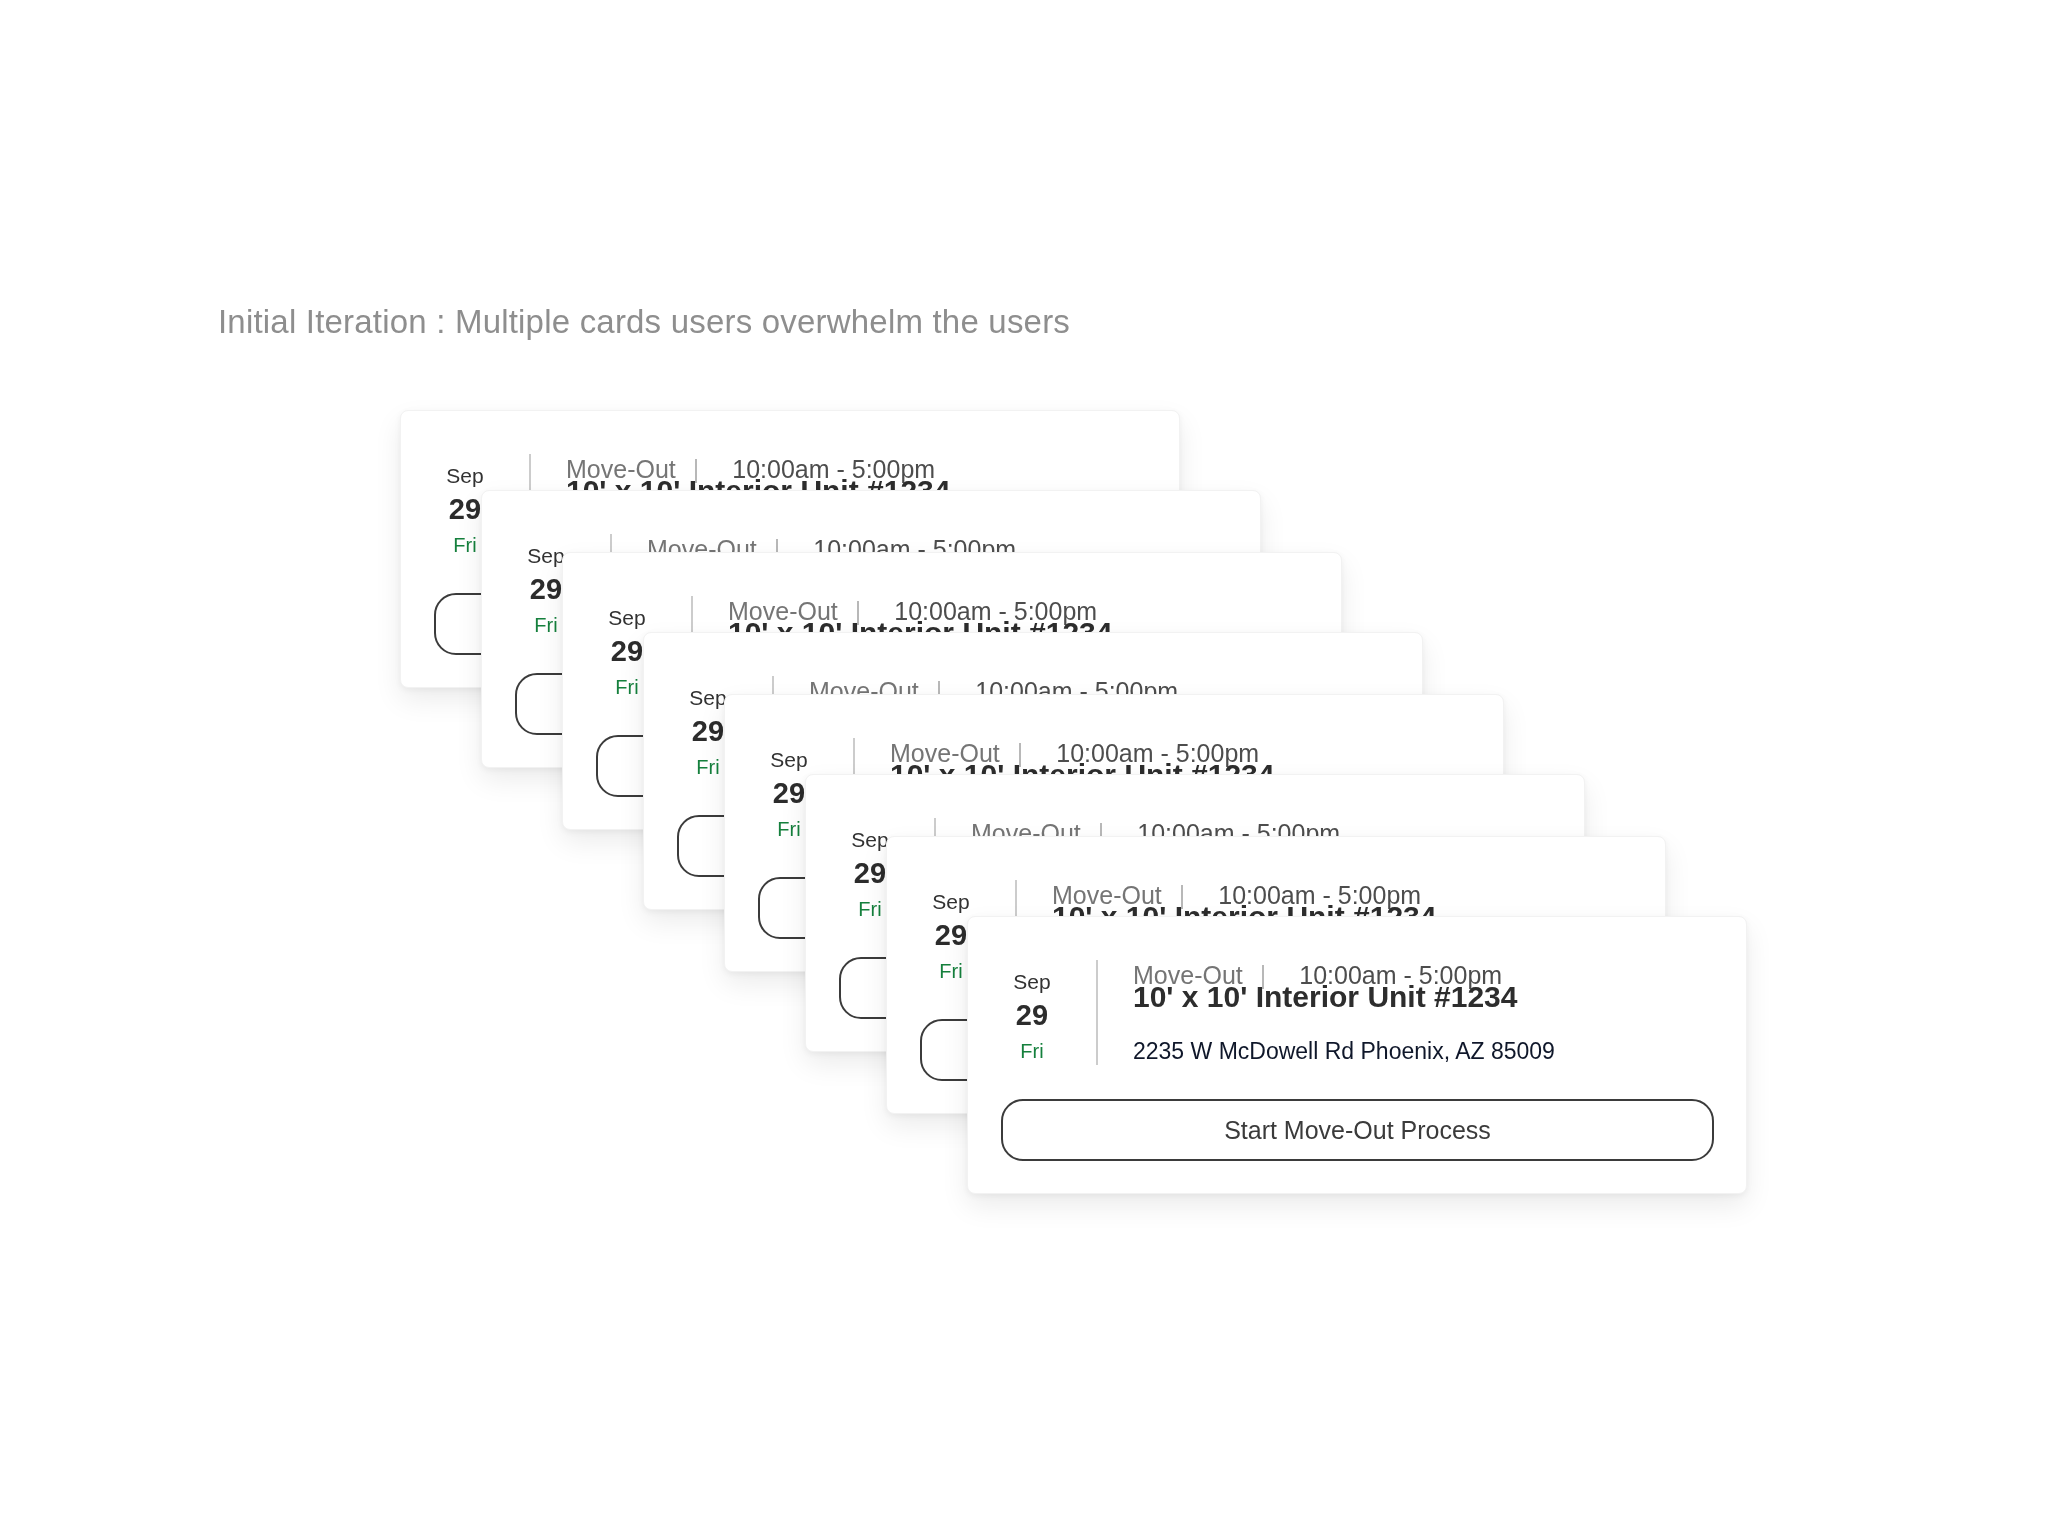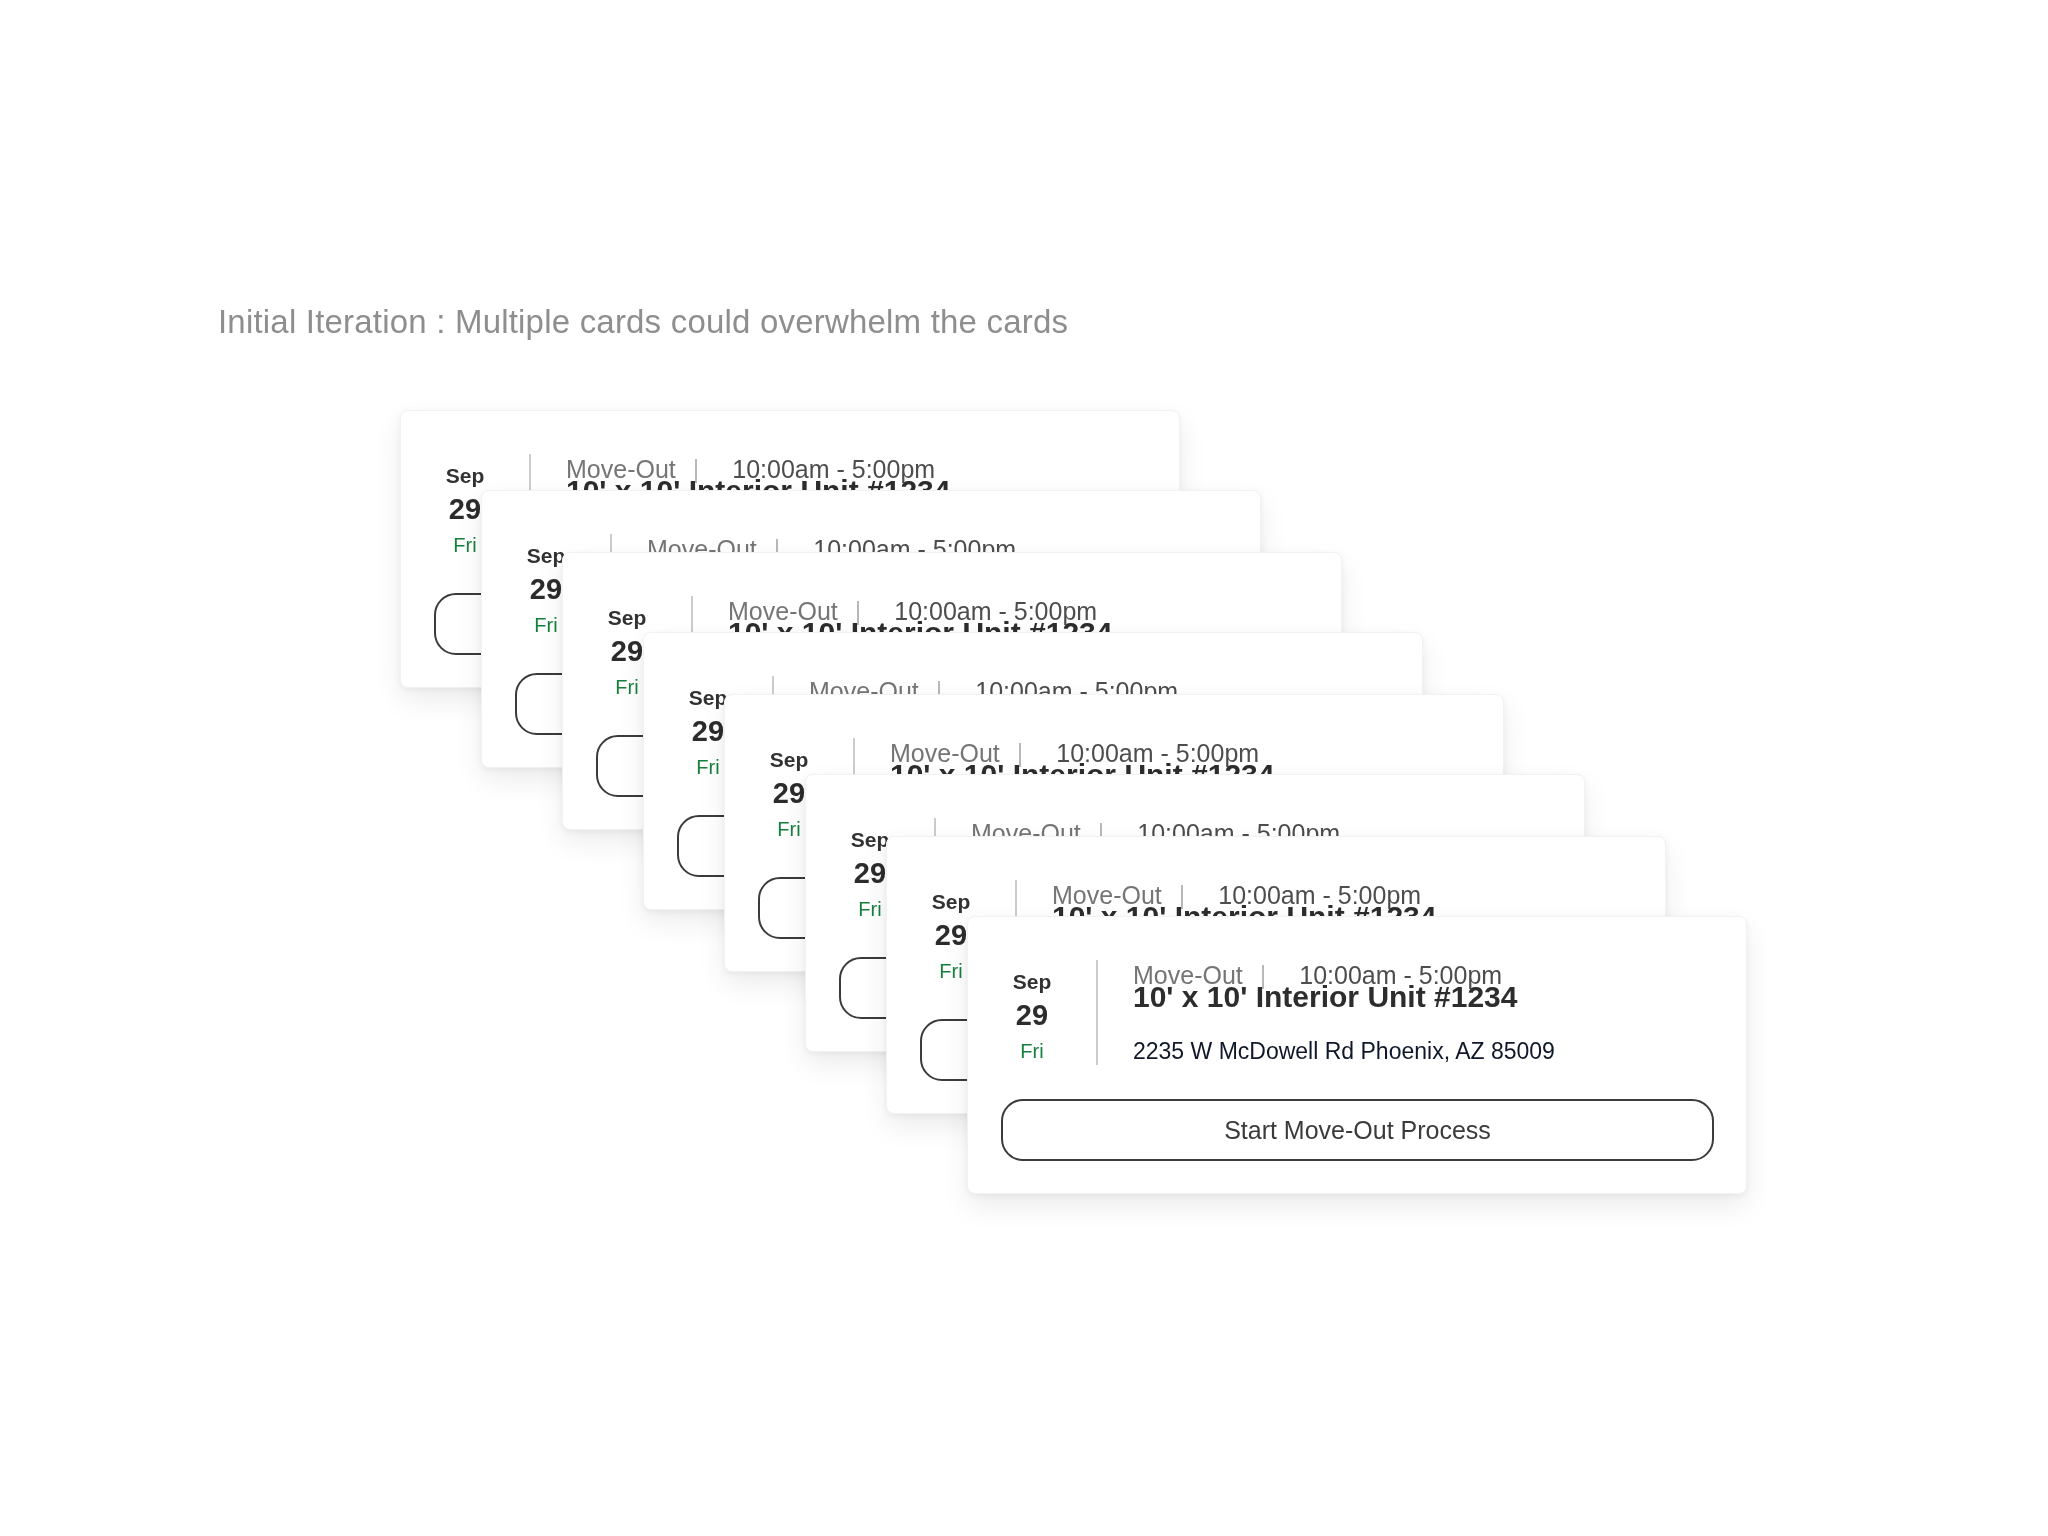--- a/index.html
+++ b/index.html
@@ -39,21 +39,21 @@
   .date-block {
     position: absolute;
     left: 34px;
     top: 52px;
     width: 60px;
     text-align: center;
   }
   .date-month {
     font-size: 21px;
     line-height: 25px;
-    font-weight: 700;
+    font-weight: 400;
     color: #323232;
   }
   .date-day {
     font-size: 29px;
     line-height: 43px;
     font-weight: 700;
     color: #2c2c2c;
   }
   .date-weekday {
     font-size: 20px;
@@ -117,21 +117,21 @@
     font-weight: 500;
     color: #3b3b3b;
     cursor: pointer;
     padding: 8px;
   }
 </style>
 </head>
 <body>
 
 <div id="canvas">
-  <div class="page-heading">Initial Iteration : Multiple cards could overwhelm the cards</div>
+  <div class="page-heading">Initial Iteration : Multiple cards users overwhelm the users</div>
 
   <div id="card-stack">
       <div class="card" style="left: 400px; top: 410px; z-index: 1;">
     <div class="date-block">
       <div class="date-month">Sep</div>
       <div class="date-day">29</div>
       <div class="date-weekday">Fri</div>
     </div>
 
     <div class="v-divider"></div>

